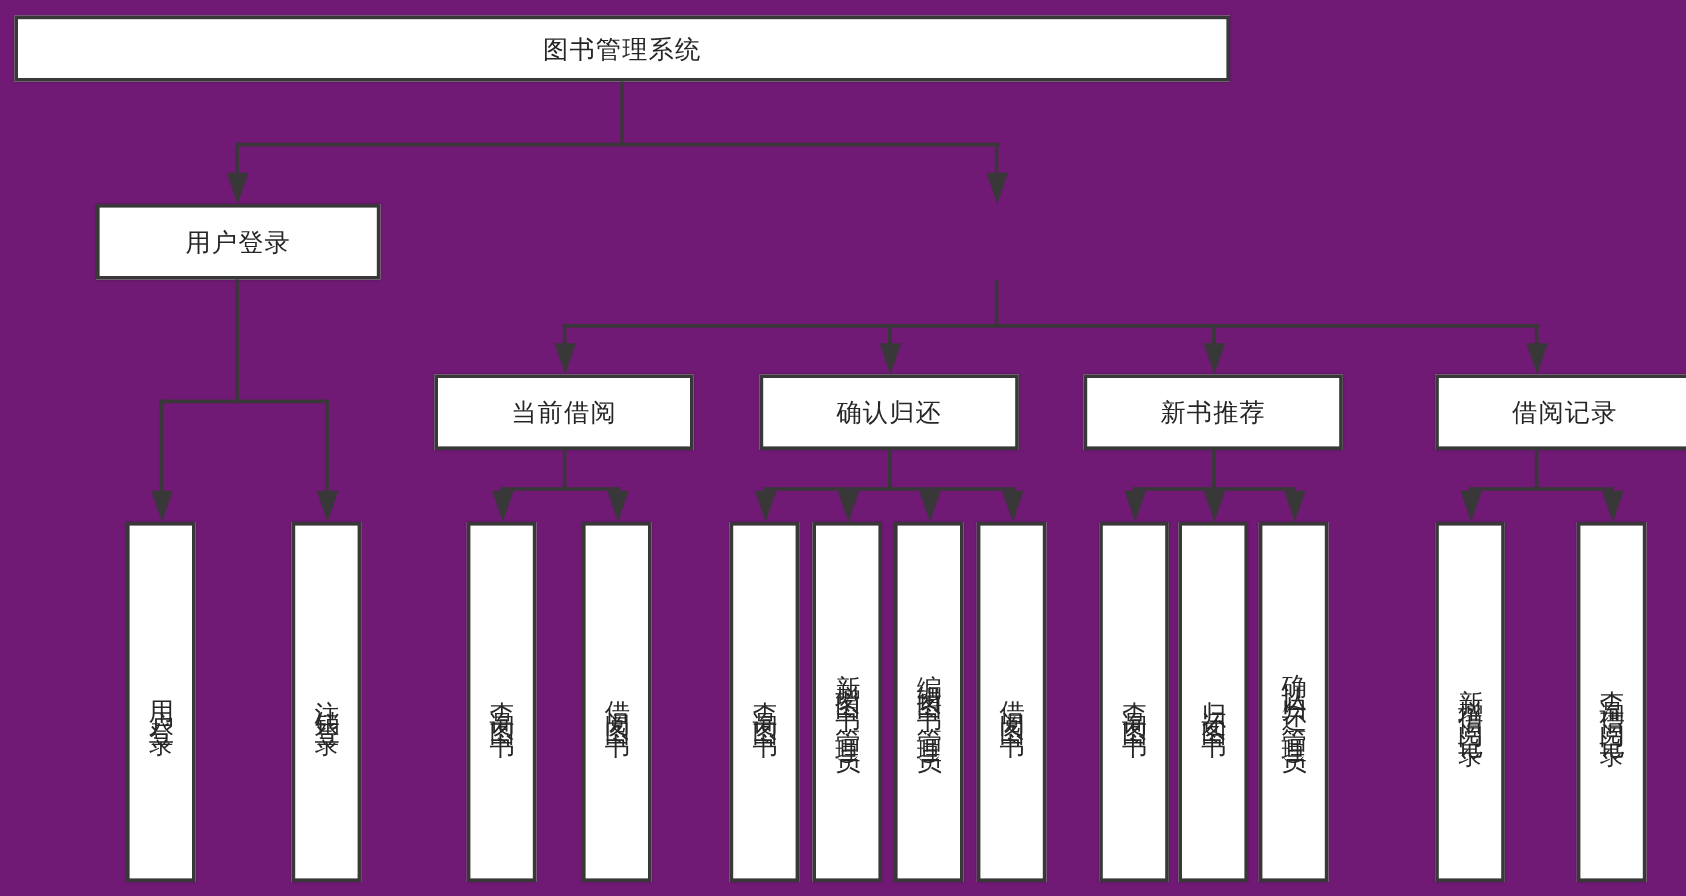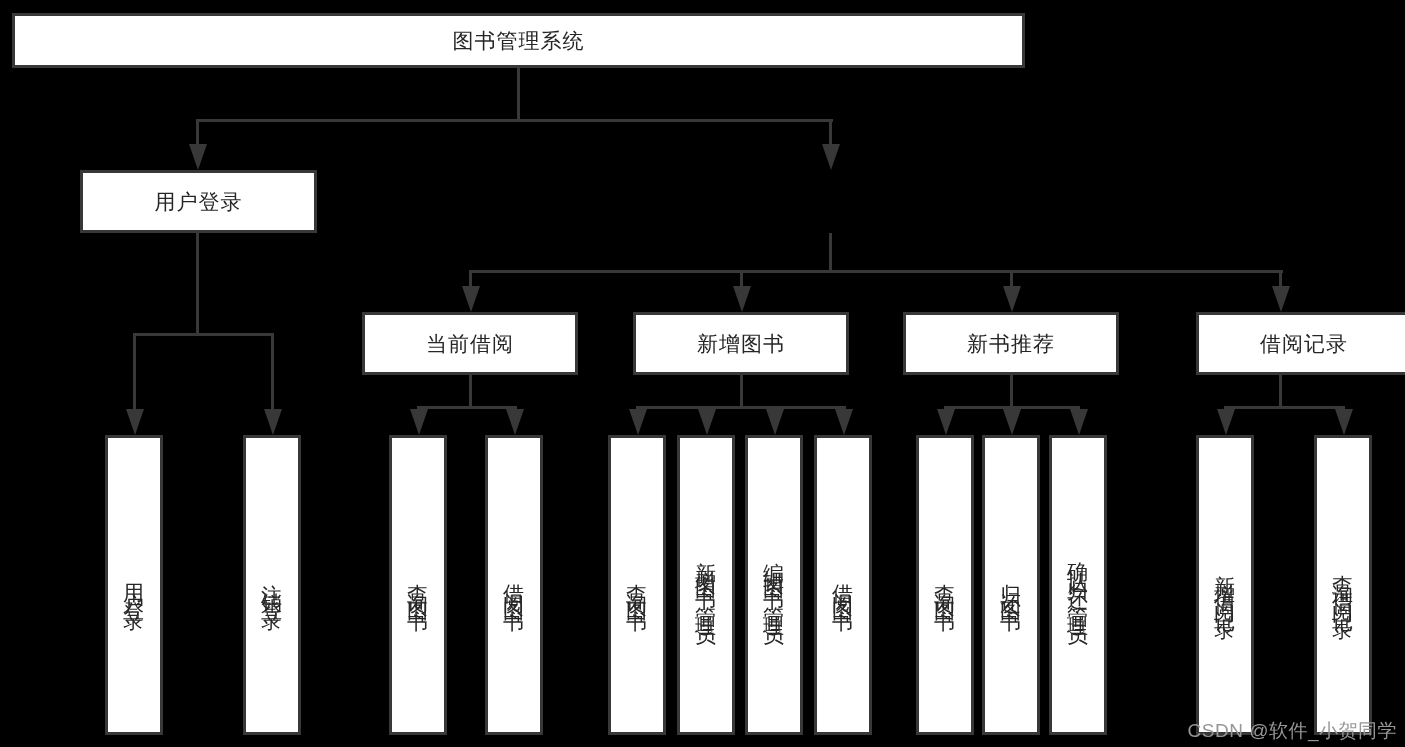--- a/index.html
+++ b/index.html
@@ -4,21 +4,21 @@
 <style>
   :root{
     --line:#383838;
     --text:#262626;
     --wm:#969696;
   }
   html,body{margin:0;padding:0;background:#ffffff;}
   .canvas{
     position:relative;
     width:1405px;height:747px;
-    background:#000000;
+    background:#701a75;
     overflow:hidden;
     font-family:"Liberation Sans","DejaVu Sans",sans-serif;
     color:var(--text);
   }
   
   .hbox,.vbox{
     position:absolute;
     background:#ffffff;
     border:3px solid var(--line);
     box-sizing:border-box;
@@ -64,21 +64,21 @@
   </div>
 
   <div class="hbox" style="left:80px;top:170px;width:237px;height:63px;">
     <span>用户登录</span>
   </div>
 
   <div class="hbox" style="left:362px;top:312px;width:216px;height:63px;">
     <span>当前借阅</span>
   </div>
   <div class="hbox" style="left:633px;top:312px;width:216px;height:63px;">
-    <span>新增图书</span>
+    <span>确认归还</span>
   </div>
   <div class="hbox" style="left:903px;top:312px;width:216px;height:63px;">
     <span>新书推荐</span>
   </div>
   <div class="hbox" style="left:1172px;top:312px;width:216px;height:63px;margin-left:24px;">
     <span>借阅记录</span>
   </div>
 
   <div class="vbox" style="left:105px;">
     <span>用户登录</span>
@@ -176,15 +176,14 @@
   <div class="vline" style="left:1077px;top:406px;height:10px;"></div>
   <div class="arrow" style="left:1070px;top:409px;"></div>
 
   <div class="vline" style="left:1279px;top:375px;height:34px;"></div>
   <div class="hline" style="left:1224px;top:406px;width:121px;"></div>
   <div class="vline" style="left:1224px;top:406px;height:10px;"></div>
   <div class="arrow" style="left:1217px;top:409px;"></div>
   <div class="vline" style="left:1342px;top:406px;height:10px;"></div>
   <div class="arrow" style="left:1335px;top:409px;"></div>
 
-  <div class="watermark">CSDN @软件_小贺同学</div>
 
 </div>
 
 </body></html>

